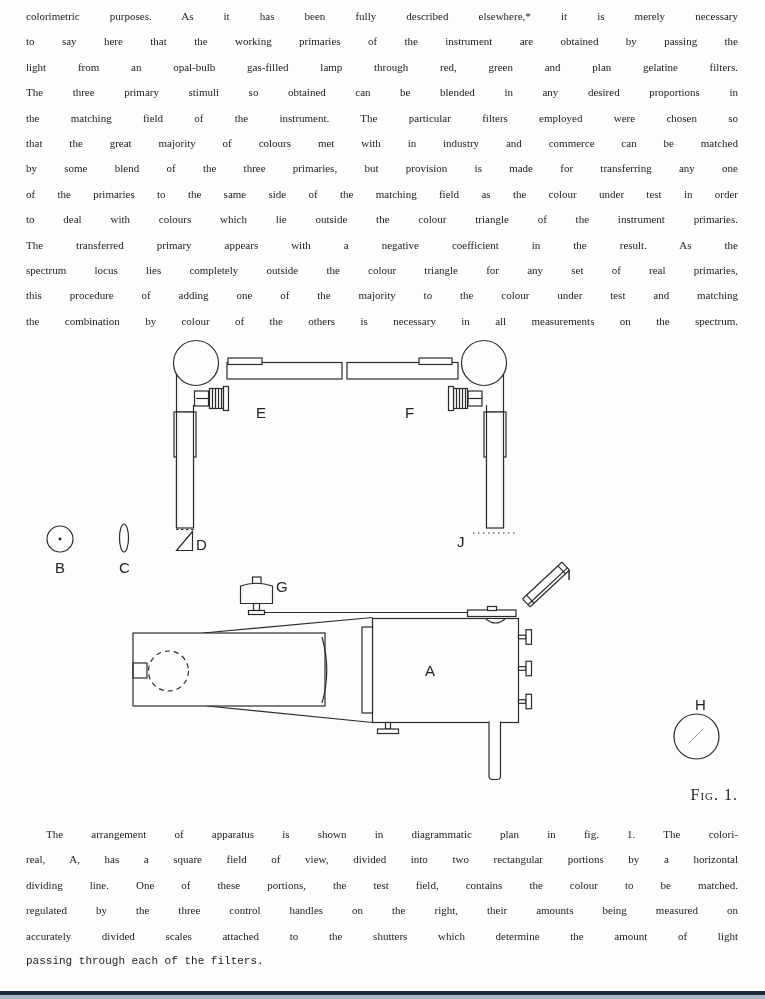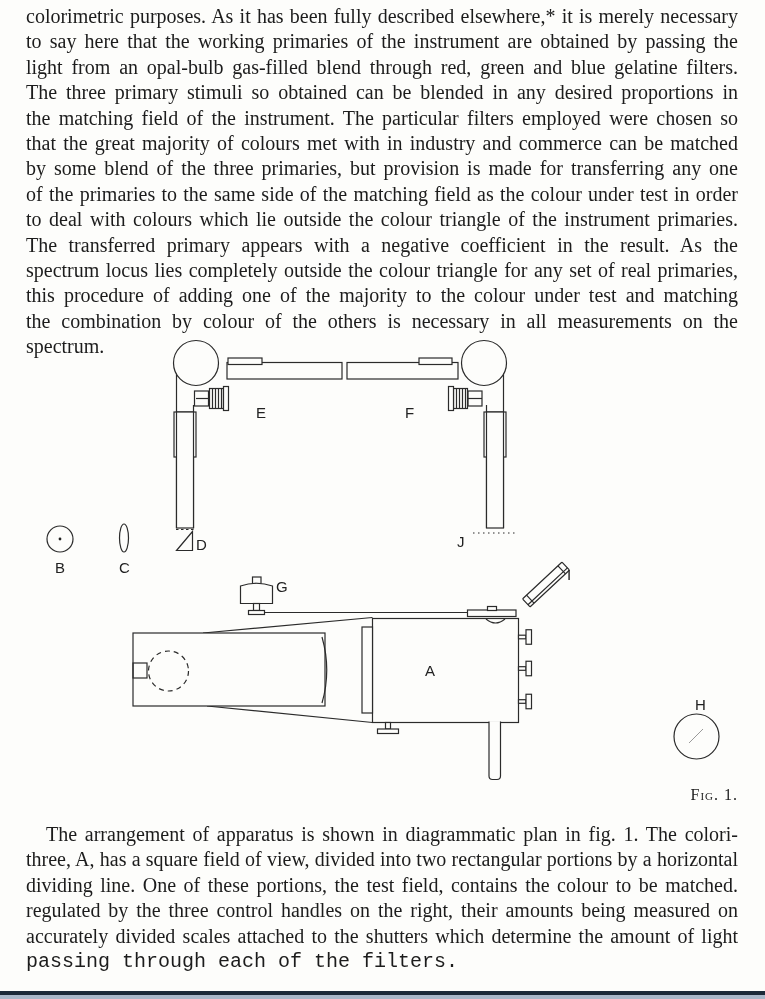--- a/index.html
+++ b/index.html
@@ -5,21 +5,21 @@
   html,body{margin:0;padding:0;}
   body{
     width:765px;height:999px;position:relative;overflow:hidden;
     background:#fdfdfb;
     font-family:"Liberation Serif","DejaVu Serif",serif;
     color:#1c1c1c;
   }
   .textblock{position:absolute;left:26px;width:712px;}
   .tline{
     display:block;height:25.4px;line-height:25.4px;
-    font-size:20px;
+    font-size:11px;
     text-align:justify;text-align-last:justify;text-justify:inter-word;
     white-space:normal;
   }
   .tline.last-short{text-align-last:left;font-family:Liberation Mono, monospace;}
   .tline.indent{text-indent:20px;}
   #para1{top:4px;}
   #para2{top:822px;}
   #caption{
     position:absolute;top:786px;left:26px;width:712px;
     text-align:right;font-variant:small-caps;font-size:16px;letter-spacing:1px;
@@ -34,21 +34,21 @@
   .scan-edge{position:absolute;left:0;width:765px;}
   #edge-dark{top:991px;height:4px;}
   #edge-light{top:995px;height:4px;}
 </style>
 </head>
 <body>
 
 <div class="textblock" id="para1">
   <span class="tline">colorimetric purposes.  As it has been fully described elsewhere,* it is merely necessary</span>
   <span class="tline">to say here that the working primaries of the instrument are obtained by passing the</span>
-  <span class="tline">light from an opal-bulb gas-filled blend through red, green and blue gelatine filters.</span>
+  <span class="tline">light from an opal-bulb gas-filled lamp through red, green and plan gelatine filters.</span>
   <span class="tline">The three primary stimuli so obtained can be blended in any desired proportions in</span>
   <span class="tline">the matching field of the instrument.  The particular filters employed were chosen so</span>
   <span class="tline">that the great majority of colours met with in industry and commerce can be matched</span>
   <span class="tline">by some blend of the three primaries, but provision is made for transferring any one</span>
   <span class="tline">of the primaries to the same side of the matching field as the colour under test in order</span>
   <span class="tline">to deal with colours which lie outside the colour triangle of the instrument primaries.</span>
   <span class="tline">The transferred primary appears with a negative coefficient in the result.  As the</span>
   <span class="tline">spectrum locus lies completely outside the colour triangle for any set of real primaries,</span>
   <span class="tline">this procedure of adding one of the majority to the colour under test and matching</span>
   <span class="tline">the combination by colour of the others is necessary in all measurements on the spectrum.</span>
@@ -169,21 +169,21 @@
     <text class="lbl" x="695" y="377">H</text>
     <text class="lbl" x="567" y="247">I</text>
     <text class="lbl" x="457" y="214">J</text>
   </g>
 </svg>
 
 <div id="caption">Fig. 1.</div>
 
 <div class="textblock" id="para2">
   <span class="tline indent">The arrangement of apparatus is shown in diagrammatic plan in fig. 1.  The colori-</span>
-  <span class="tline">three, A, has a square field of view, divided into two rectangular portions by a horizontal</span>
+  <span class="tline">real, A, has a square field of view, divided into two rectangular portions by a horizontal</span>
   <span class="tline">dividing line.  One of these portions, the test field, contains the colour to be matched.</span>
   <span class="tline">regulated by the three control handles on the right, their amounts being measured on</span>
   <span class="tline">accurately divided scales attached to the shutters which determine the amount of light</span>
   <span class="tline last-short">passing through each of the filters.</span>
 </div>
 
 <div class="scan-edge" id="edge-dark" style="background-color: rgb(28, 42, 57);"></div>
 <div class="scan-edge" id="edge-light" style="background-color: rgb(169, 183, 201);"></div>
 
 </body></html>

